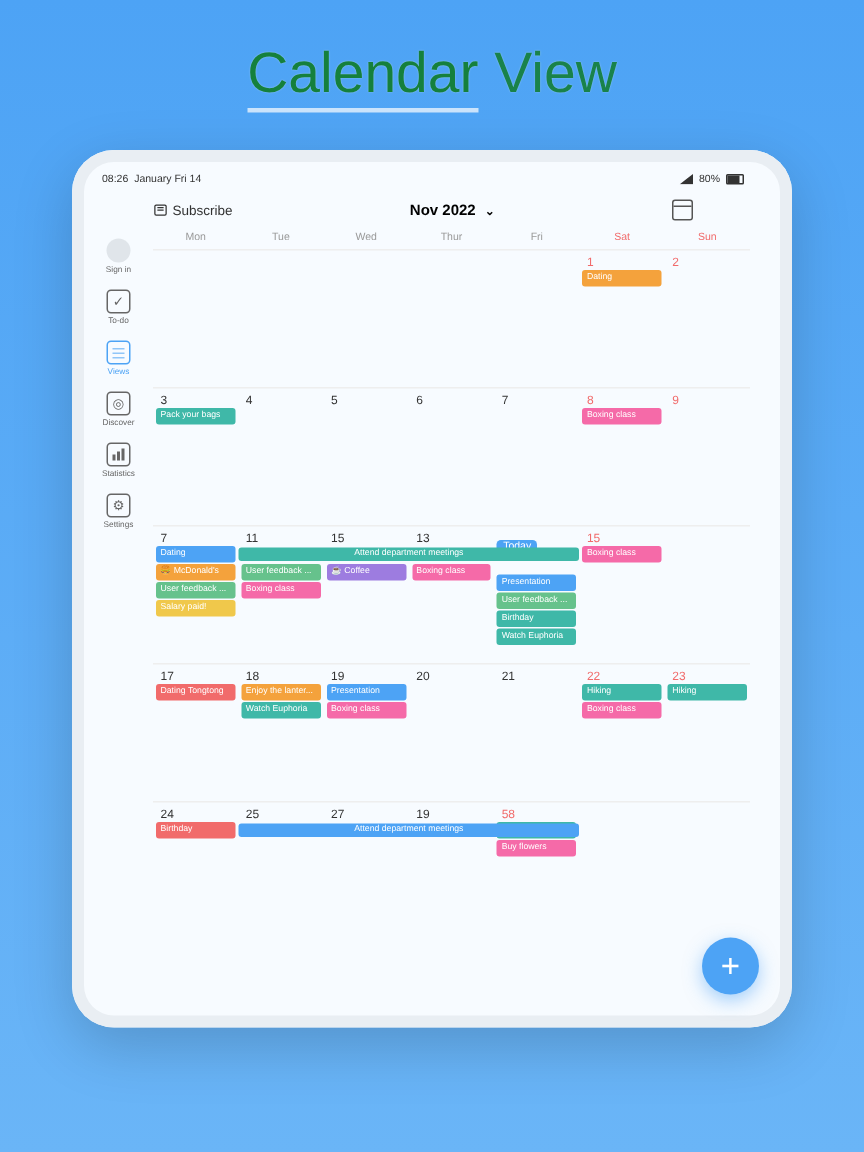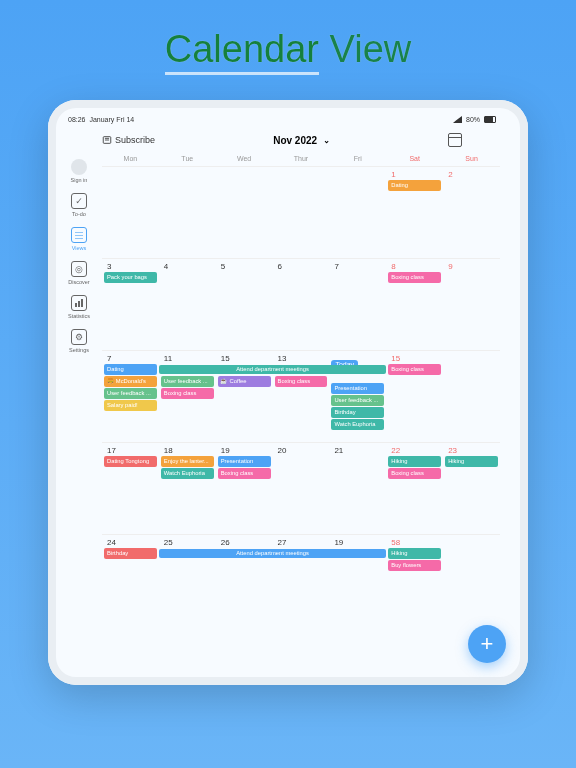--- a/index.html
+++ b/index.html
@@ -322,23 +322,20 @@
           </div>
           <div class="week">
             <div class="cell">
               <div class="day-num">24</div>
               <div class="evt" style="background: rgb(241, 107, 107);">Birthday</div>
             </div>
             <div class="cell">
               <div class="day-num">25</div>
             </div>
             <div class="cell">
-              <div class="day-num">26</div>
-            </div>
-            <div class="cell">
               <div class="day-num">27</div>
             </div>
             <div class="cell">
               <div class="day-num">19</div>
             </div>
             <div class="cell">
               <div class="day-num weekend">58</div>
               <div class="evt" style="background: rgb(63, 184, 168);">Hiking</div>
               <div class="evt" style="background: rgb(245, 106, 168);">Buy flowers</div>
             </div>

